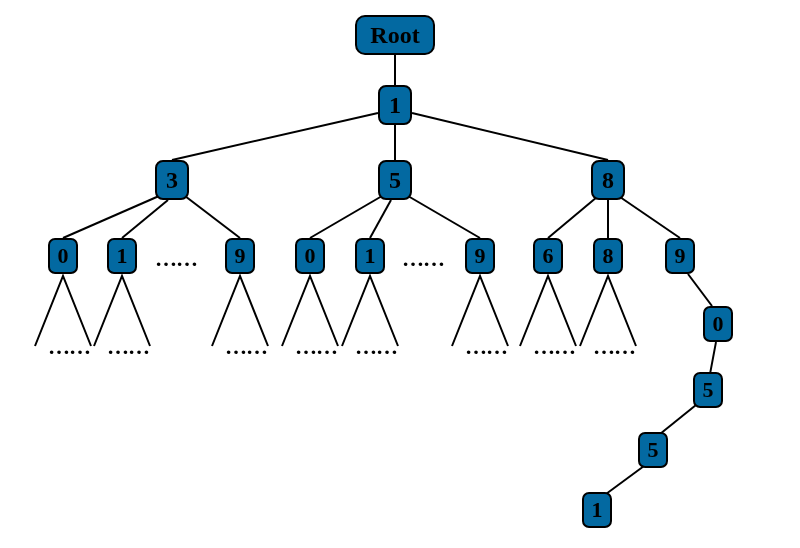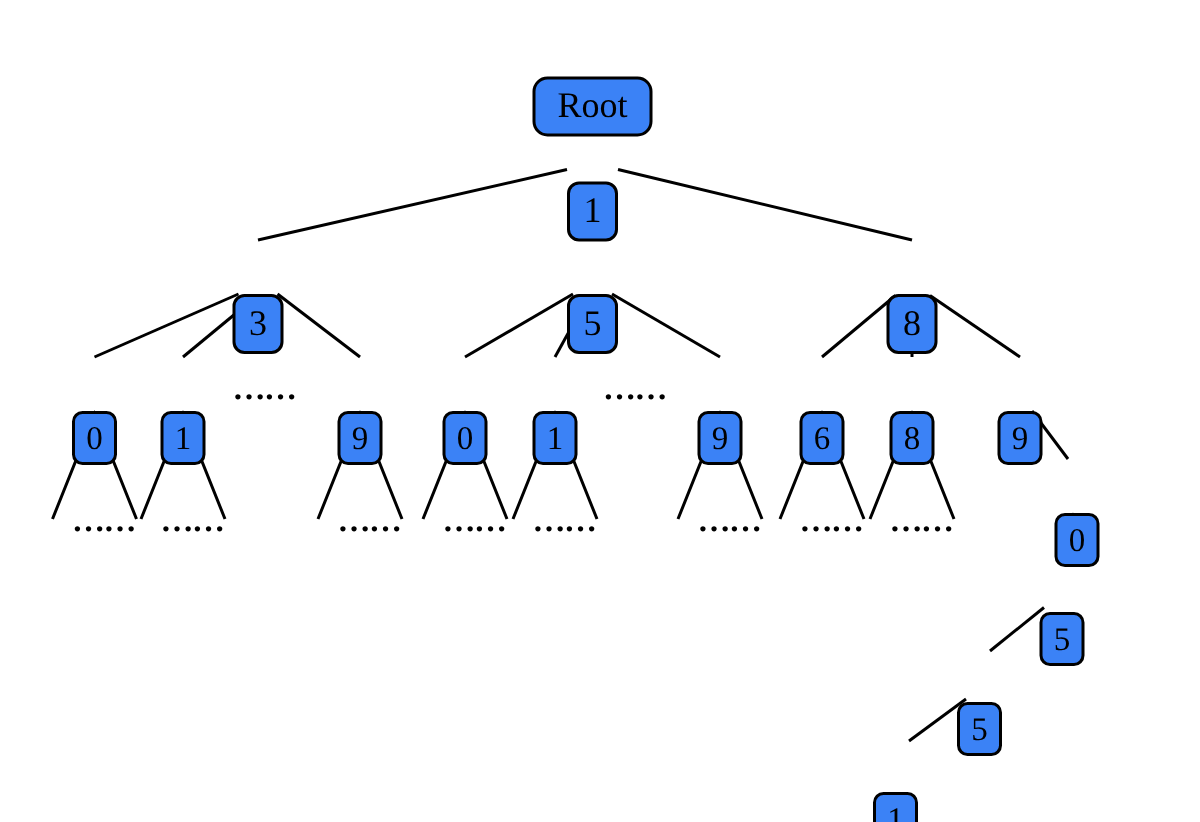--- a/index.html
+++ b/index.html
@@ -16,29 +16,28 @@
   svg.edges {
     position: absolute;
     left: 0; top: 0;
     width: 800px; height: 548px;
     pointer-events: none;
   }
   .node {
     position: absolute;
     border: 2px solid #000;
     border-radius: 8px;
-    background: #3b82f6;
-    font-weight: normal;
+    background: #0369a1;
+    font-weight: bold;
     color: #000;
     box-sizing: border-box;
     display: flex;
     align-items: center;
     justify-content: center;
     white-space: nowrap;
-    margin-top: 36px;
   }
   .root   { width: 80px; height: 40px; font-size: 24px; border-radius: 10px;}
   .big    { width: 34px; height: 40px; font-size: 24px; }
   .small  { width: 30px; height: 36px; font-size: 22px; border-radius: 7px;}
   .dots {
     position: absolute;
     font-size: 22px;
     font-weight: bold;
     letter-spacing: -1px;
   }

